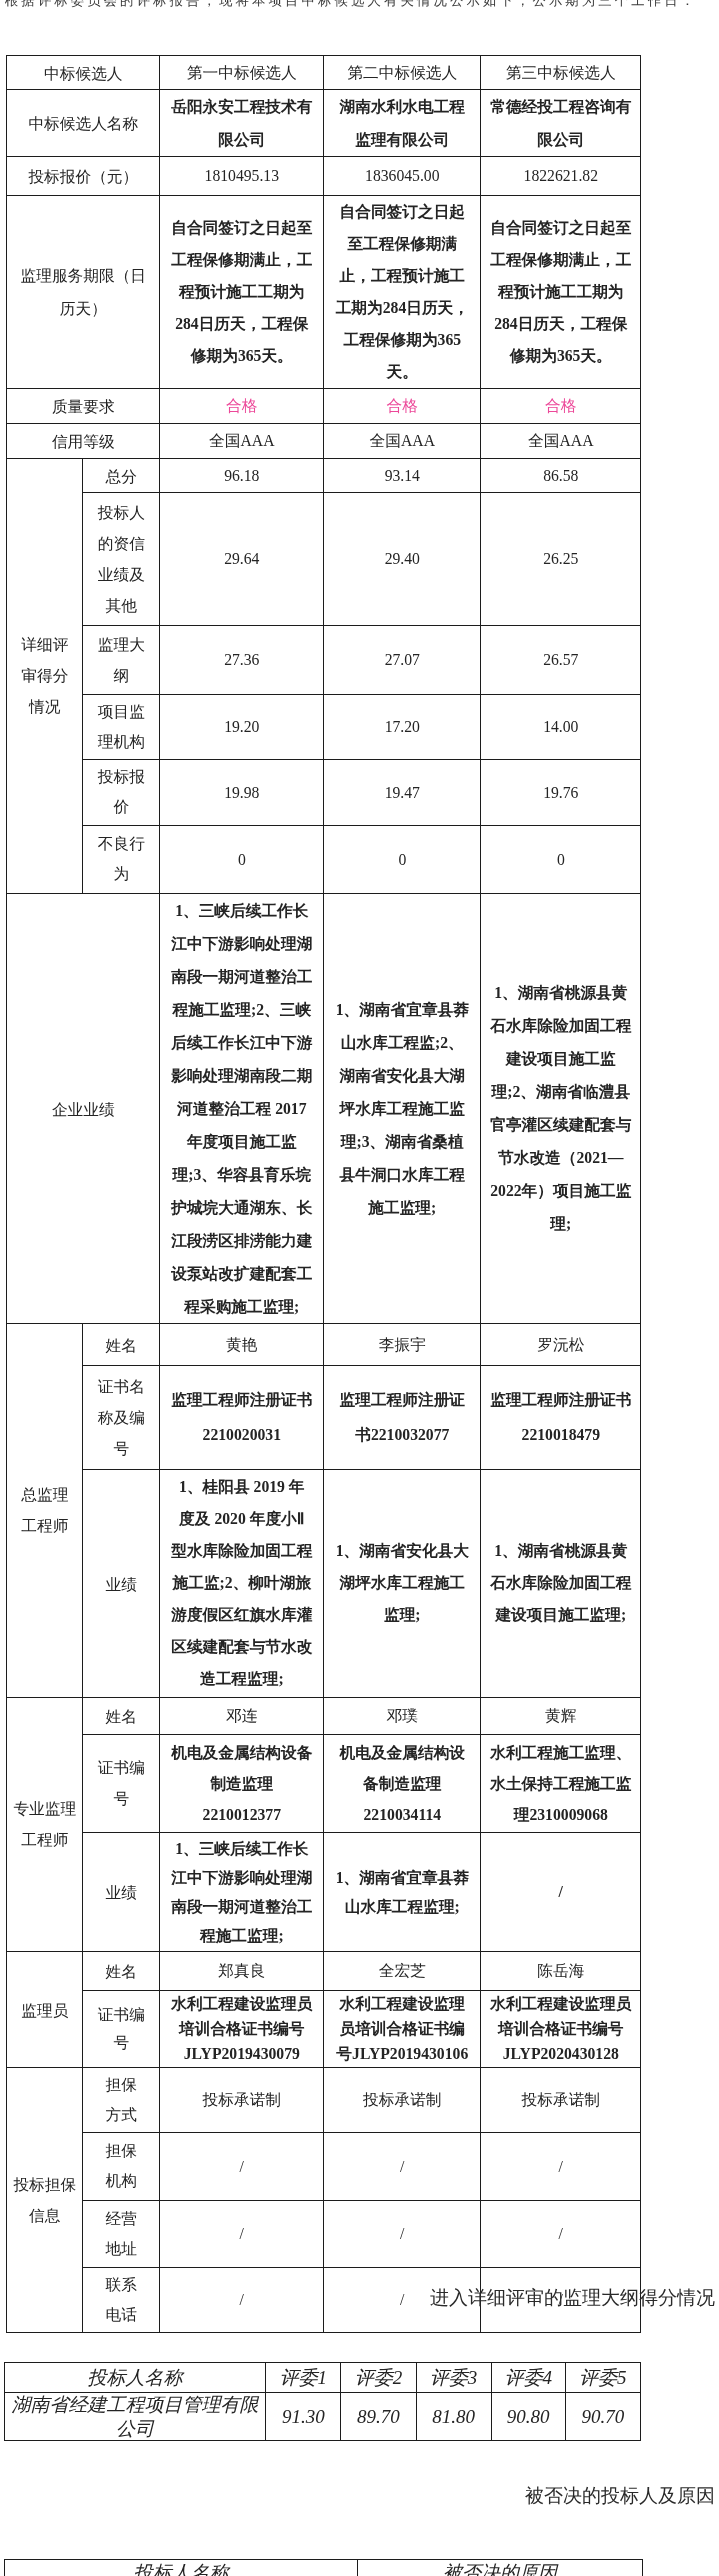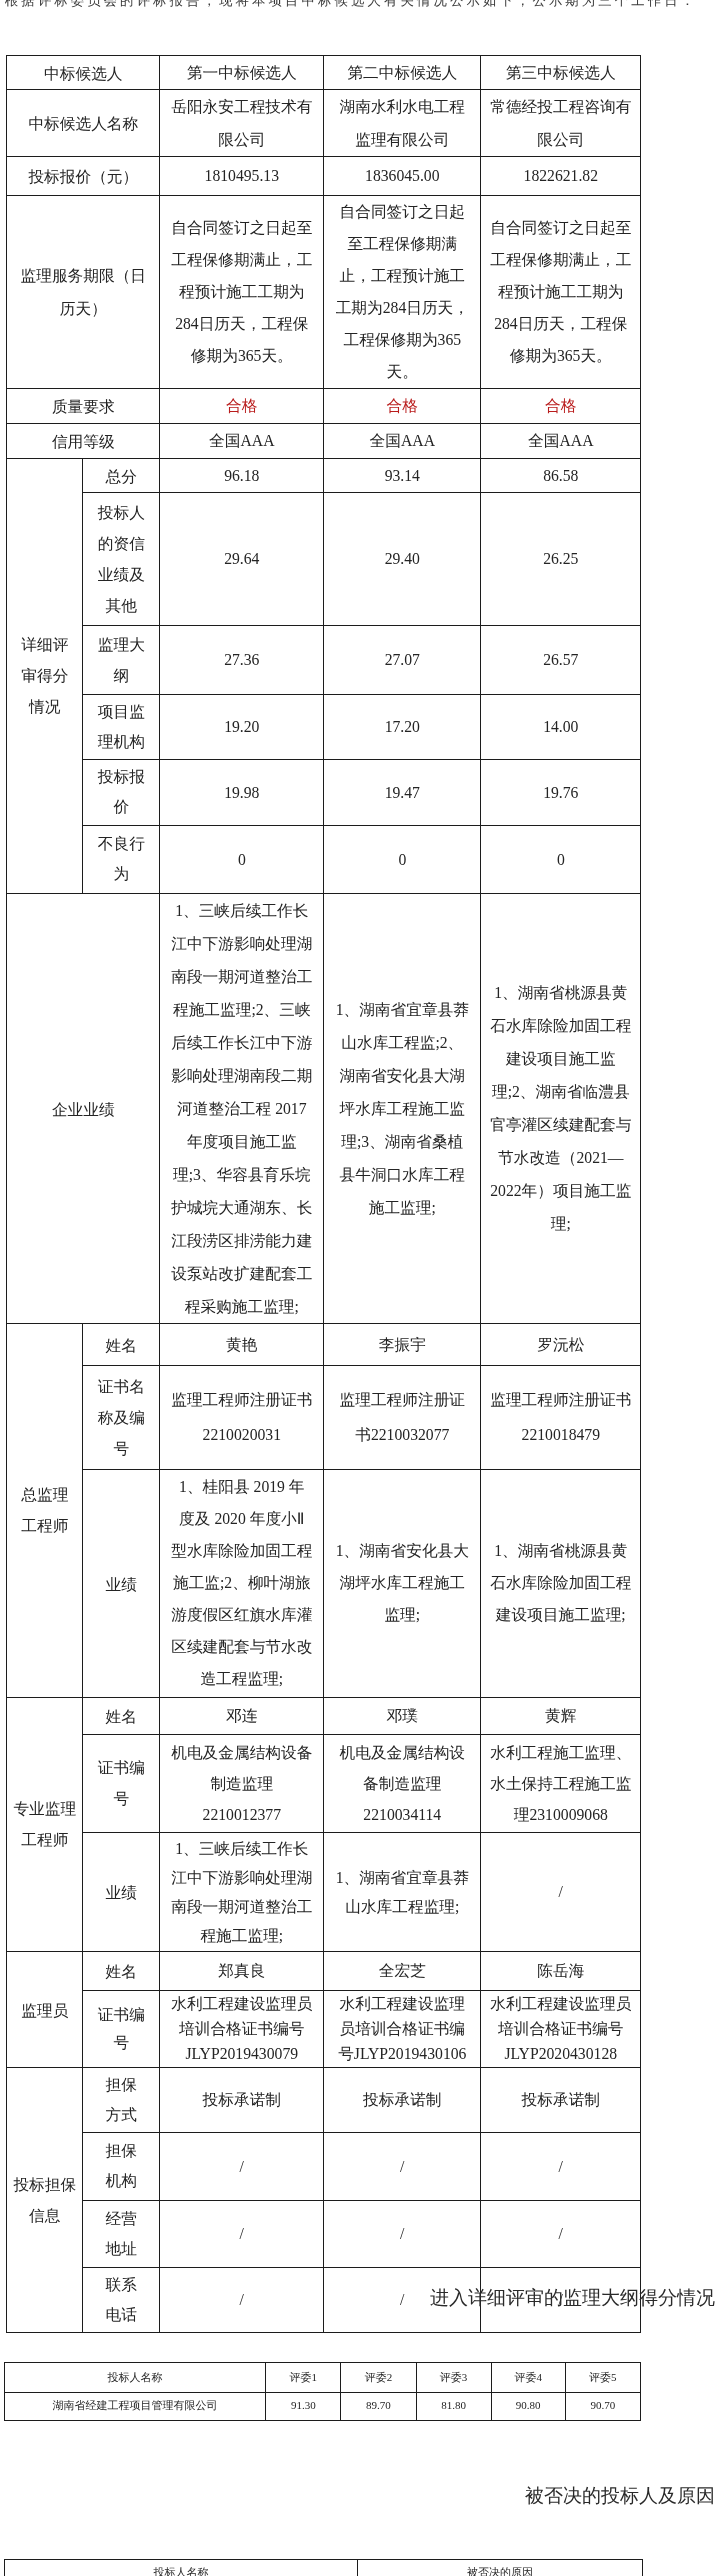--- a/index.html
+++ b/index.html
@@ -9,28 +9,28 @@
   .clip-line{position:absolute;top:0;left:4.7px;width:711px;height:8.6px;overflow:hidden;}
   .clip-line span{position:relative;top:-7.9px;display:block;white-space:nowrap;font-size:13.4px;letter-spacing:3.1px;color:#3a3a3a;}
   table{border-collapse:collapse;table-layout:fixed;background:#fff;margin-top:44px;}
   td{border:1.6px solid #1c1c1c;text-align:center;vertical-align:middle;font-size:15.7px;line-height:31px;padding:0 3.1px;color:#242424;}
   .main-table{position:absolute;left:6.3px;top:11px;width:635px;}
   .outline-table{position:absolute;left:3.9px;top:2318px;width:637px;}
   .rejected-table{position:absolute;left:3.9px;top:2515px;width:638px;}
   .sec-title{position:absolute;right:3.9px;white-space:nowrap;font-size:19px;color:#2a2a2a;text-align:right;}
   .t-outline{top:2285px;}
   .t-reject{top:2483px;}
-  .pre{white-space:pre-line;}
+  .pre{white-space:pre-line;font-weight:bold;}
   .lh32{line-height:25px}.lh36{line-height:28px}.lh37{line-height:29px}.lh38{line-height:30px}
   .lh39{line-height:31px}.lh40{line-height:31px}.lh41{line-height:32px}.lh42{line-height:33px}
   .lh44{line-height:35px}
   .gl{display:inline-block;vertical-align:middle;text-align:center;}
   .w44{width:35px}.w63{width:50px}.w84{width:66px}.w172{width:135px}
-  .dim{color:#b91c1c;}
-  .ot td{font-size:11px;line-height:23.6px;}
+  .dim{color:#ec4899;}
+  .ot td{font-size:19px;line-height:23.6px;font-style:italic;}
 </style>
 </head>
 <body>
 
 <div class="page">
 
   <div class="clip-line">
     <span>根据评标委员会的评标报告，现将本项目中标候选人有关情况公示如下，公示期为三个工作日：</span>
   </div>
 

